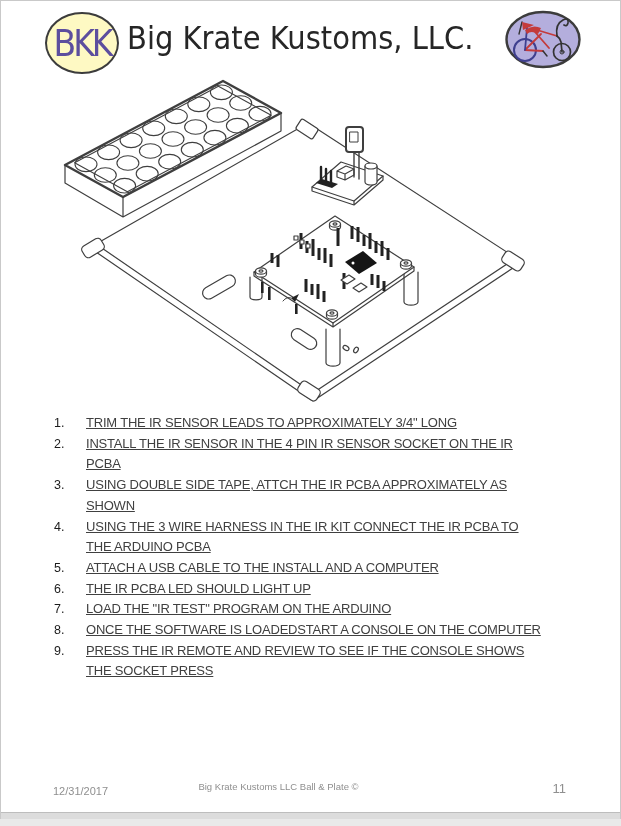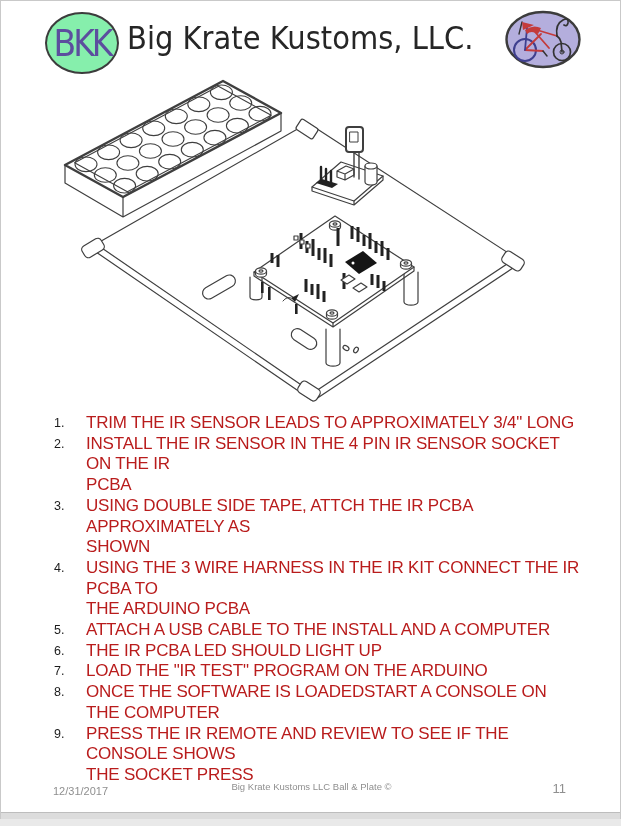--- a/index.html
+++ b/index.html
@@ -12,21 +12,21 @@
     overflow:hidden;
     font-family:"Liberation Sans", sans-serif;
   }
   .page-bottom-edge{
     position:absolute;left:0;right:0;bottom:0;height:6px;
     background:#dcdcdc;border-top:1px solid #bdbdbd;
   }
   
   .logo-left{
     position:absolute;left:44px;top:11px;width:70px;height:58px;
-    background:#86efac;border:2px solid #3c3c3c;border-radius:50%;
+    background:#fef9c3;border:2px solid #3c3c3c;border-radius:50%;
     display:flex;align-items:center;justify-content:center;
   }
   .logo-left span{
     font-size:33px;letter-spacing:-3px;color:#5c4e9e;
     transform:scaleY(1.12);font-family:"DejaVu Sans",sans-serif;
   }
   .page-title{
     position:absolute;left:126px;top:20px;
     font-size:29px;letter-spacing:0px;color:#262626;
     font-family:"DejaVu Sans",sans-serif;transform:scaleY(1.08);
@@ -38,26 +38,26 @@
   
   .diagram{position:absolute;left:0;top:0;width:621px;height:420px;}
   
   .instructions{position:absolute;left:53px;top:412px;width:530px;}
   .instr-item{display:flex;align-items:flex-start;}
   .instr-num{
     width:32px;flex:0 0 32px;
     font-size:12.5px;line-height:20.7px;color:#1c1c1c;
   }
   .instr-text{
-    width:498px;font-size:17px;line-height:20.7px;color:#b91c1c;
-    letter-spacing:-0.2px;white-space:pre-line;
+    width:498px;font-size:13px;line-height:20.7px;color:#404040;
+    letter-spacing:-0.2px;white-space:pre-line;text-decoration:underline;
   }
   
   .footer-date{position:absolute;left:52px;top:784px;font-size:11px;color:#8f8f8f;}
-  .footer-center{position:absolute;left:0;top:780px;width:621px;text-align:center;font-size:9.5px;color:#8f8f8f;}
+  .footer-center{position:absolute;left:0;top:780px;width:555px;text-align:center;font-size:9.5px;color:#8f8f8f;}
   .footer-page{position:absolute;right:54px;top:780px;font-size:13px;color:#8f8f8f;}
 </style>
 </head>
 <body>
 
 <div class="page">
 
   <div class="logo-left">
     <span>BKK</span>
   </div>

